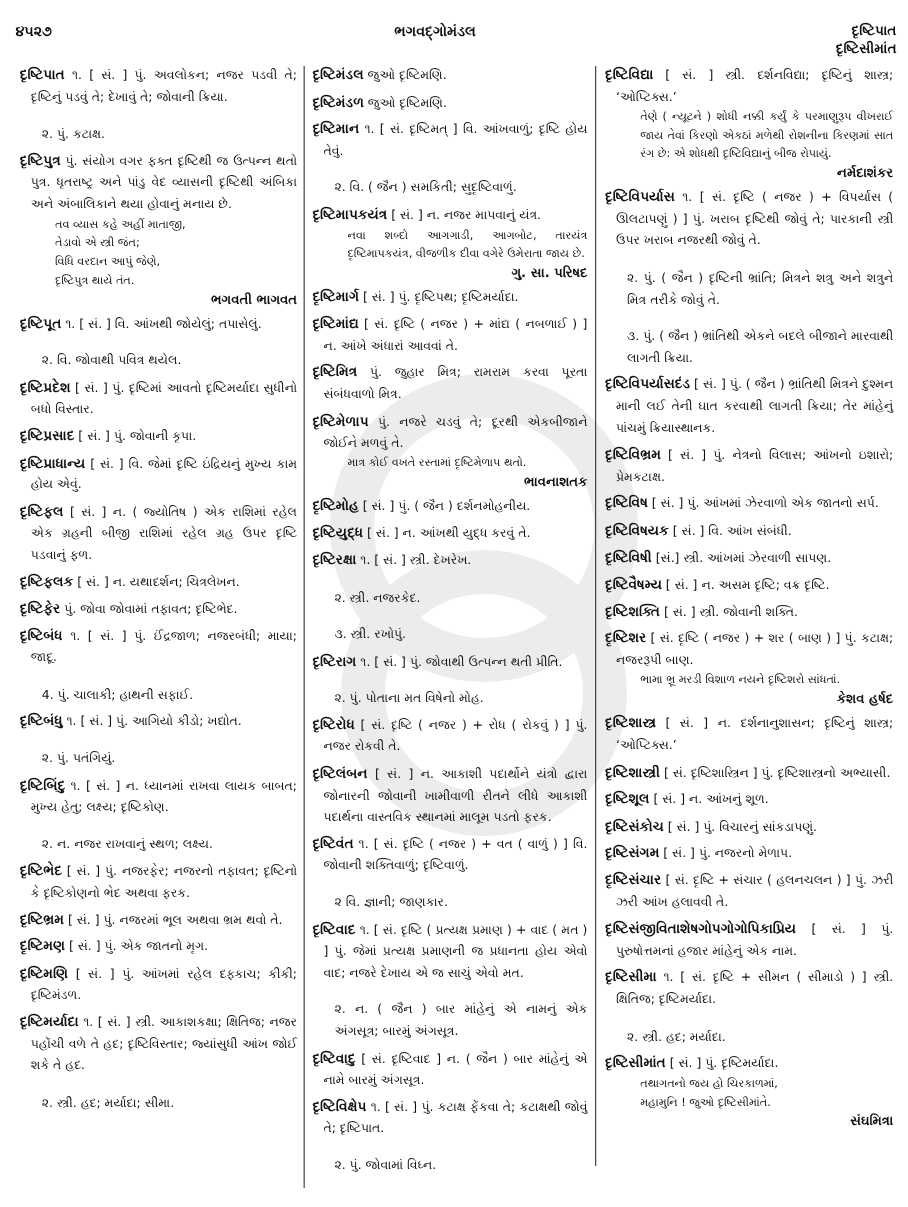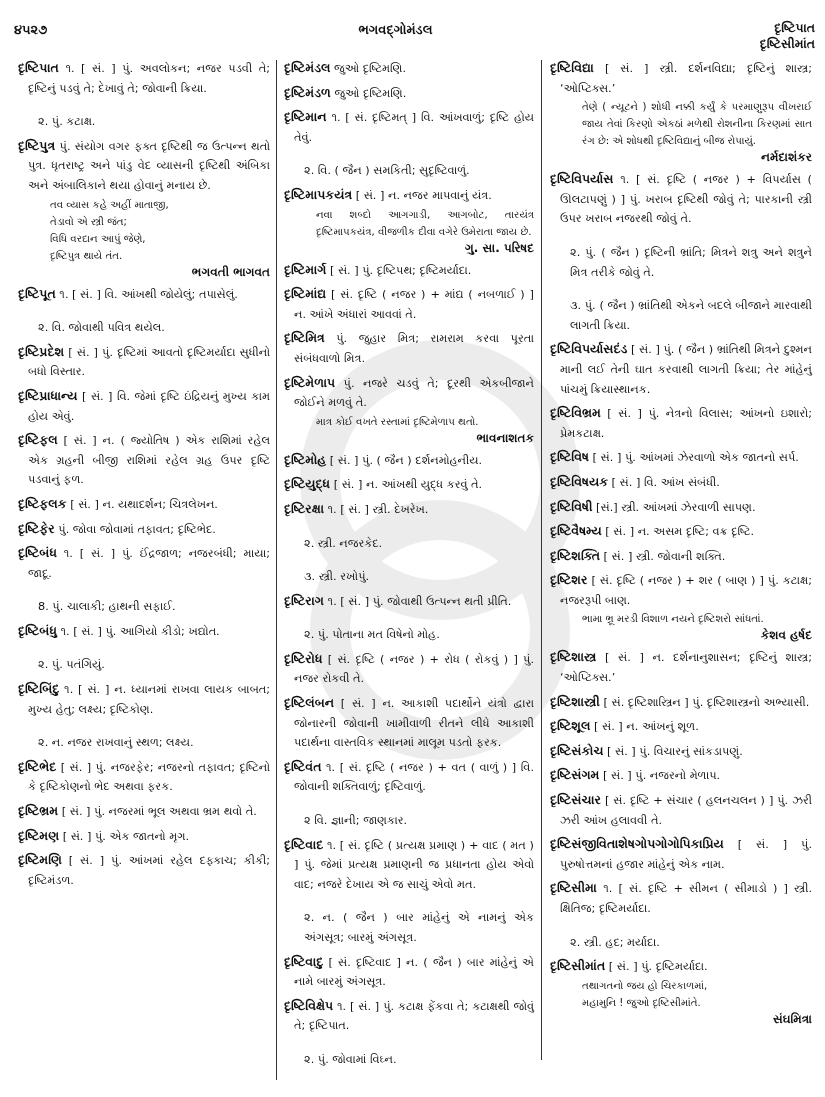--- a/index.html
+++ b/index.html
@@ -55,31 +55,33 @@
     <div class="entry"><span class="hw">દૃષ્ટિપાત</span> <span>૧. [ સં. ] પું. અવલોકન; નજર પડવી તે; દૃષ્ટિનું પડવું તે; દેખાવું તે; જોવાની ક્રિયા.</span><span class="sense">૨. પું. કટાક્ષ.</span></div>
     <div class="entry"><span class="hw">દૃષ્ટિપુત્ર</span> <span>પું. સંયોગ વગર ફક્ત દૃષ્ટિથી જ ઉત્પન્ન થતો પુત્ર. ધૃતરાષ્ટ્ર અને પાંડુ વેદ વ્યાસની દૃષ્ટિથી અંબિકા અને અંબાલિકાને થયા હોવાનું મનાય છે.</span><span class="quote">
         <span class="line">તવ વ્યાસ કહે અહીં માતાજી,</span>
         <span class="line">તેડાવો એ સ્ત્રી જંત;</span>
         <span class="line">વિધિ વરદાન આપું જેણે,</span>
         <span class="line">દૃષ્ટિપુત્ર થાયે તંત.</span>
         <span class="src">ભગવતી ભાગવત</span>
       </span></div>
     <div class="entry"><span class="hw">દૃષ્ટિપૂત</span> <span>૧. [ સં. ] વિ. આંખથી જોયેલું; તપાસેલું.</span><span class="sense">૨. વિ. જોવાથી પવિત્ર થયેલ.</span></div>
     <div class="entry"><span class="hw">દૃષ્ટિપ્રદેશ</span> <span>[ સં. ] પું. દૃષ્ટિમાં આવતો દૃષ્ટિમર્યાદા સુધીનો બધો વિસ્તાર.</span></div>
+    <div class="entry"><span class="hw">દૃષ્ટિપ્રસાદ</span> <span>[ સં. ] પું. જોવાની કૃપા.</span></div>
     <div class="entry"><span class="hw">દૃષ્ટિપ્રાધાન્ય</span> <span>[ સં. ] વિ. જેમાં દૃષ્ટિ ઇંદ્રિયનું મુખ્ય કામ હોય એવું.</span></div>
     <div class="entry"><span class="hw">દૃષ્ટિફલ</span> <span>[ સં. ] ન. ( જ્યોતિષ ) એક રાશિમાં રહેલ એક ગ્રહની બીજી રાશિમાં રહેલ ગ્રહ ઉપર દૃષ્ટિ પડવાનું ફળ.</span></div>
     <div class="entry"><span class="hw">દૃષ્ટિફલક</span> <span>[ સં. ] ન. યથાદર્શન; ચિત્રલેખન.</span></div>
     <div class="entry"><span class="hw">દૃષ્ટિફેર</span> <span>પું. જોવા જોવામાં તફાવત; દૃષ્ટિભેદ.</span></div>
-    <div class="entry"><span class="hw">દૃષ્ટિબંધ</span> <span>૧. [ સં. ] પું. ઈંદ્રજાળ; નજરબંધી; માયા; જાદૂ.</span><span class="sense">8. પું. ચાલાકી; હાથની સફાઈ.</span></div>
+    <div class="entry"><span class="hw">દૃષ્ટિબંધ</span> <span>૧. [ સં. ] પું. ઈંદ્રજાળ; નજરબંધી; માયા; જાદૂ.</span><span class="sense">4. પું. ચાલાકી; હાથની સફાઈ.</span></div>
     <div class="entry"><span class="hw">દૃષ્ટિબંધુ</span> <span>૧. [ સં. ] પું. આગિયો કીડો; ખદ્યોત.</span><span class="sense">૨. પું. પતંગિયું.</span></div>
     <div class="entry"><span class="hw">દૃષ્ટિબિંદુ</span> <span>૧. [ સં. ] ન. ધ્યાનમાં રાખવા લાયક બાબત; મુખ્ય હેતુ; લક્ષ્ય; દૃષ્ટિકોણ.</span><span class="sense">૨. ન. નજર રાખવાનું સ્થળ; લક્ષ્ય.</span></div>
     <div class="entry"><span class="hw">દૃષ્ટિભેદ</span> <span>[ સં. ] પું. નજરફેર; નજરનો તફાવત; દૃષ્ટિનો કે દૃષ્ટિકોણનો ભેદ અથવા ફરક.</span></div>
     <div class="entry"><span class="hw">દૃષ્ટિભ્રમ</span> <span>[ સં. ] પું. નજરમાં ભૂલ અથવા ભ્રમ થવો તે.</span></div>
     <div class="entry"><span class="hw">દૃષ્ટિમણ</span> <span>[ સં. ] પું. એક જાતનો મૃગ.</span></div>
     <div class="entry"><span class="hw">દૃષ્ટિમણિ</span> <span>[ સં. ] પું. આંખમાં રહેલ દફ્કાચ; કીકી; દૃષ્ટિમંડળ.</span></div>
+    <div class="entry"><span class="hw">દૃષ્ટિમર્યાદા</span> <span>૧. [ સં. ] સ્ત્રી. આકાશકક્ષા; ક્ષિતિજ; નજર પહોંચી વળે તે હદ; દૃષ્ટિવિસ્તાર; જ્યાંસુધી આંખ જોઈ શકે તે હદ.</span><span class="sense">૨. સ્ત્રી. હદ; મર્યાદા; સીમા.</span></div>
   </div>
 <div class="col col-mid">
     <div class="entry"><span class="hw">દૃષ્ટિમંડલ</span> <span>જુઓ દૃષ્ટિમણિ.</span></div>
     <div class="entry"><span class="hw">દૃષ્ટિમંડળ</span> <span>જુઓ દૃષ્ટિમણિ.</span></div>
     <div class="entry"><span class="hw">દૃષ્ટિમાન</span> <span>૧. [ સં. દૃષ્ટિમત્ ] વિ. આંખવાળું; દૃષ્ટિ હોય તેવું.</span><span class="sense">૨. વિ. ( જૈન ) સમકિતી; સુદૃષ્ટિવાળું.</span></div>
     <div class="entry"><span class="hw">દૃષ્ટિમાપકયંત્ર</span> <span>[ સં. ] ન. નજર માપવાનું યંત્ર.</span><span class="quote">
         <span class="line">નવા શબ્દો આગગાડી, આગબોટ, તારયંત્ર દૃષ્ટિમાપકયંત્ર, વીજળીક દીવા વગેરે ઉમેરાતા જાય છે.</span>
         <span class="src">ગુ. સા. પરિષદ</span>
       </span></div>
     <div class="entry"><span class="hw">દૃષ્ટિમાર્ગ</span> <span>[ સં. ] પું. દૃષ્ટિપથ; દૃષ્ટિમર્યાદા.</span></div>

